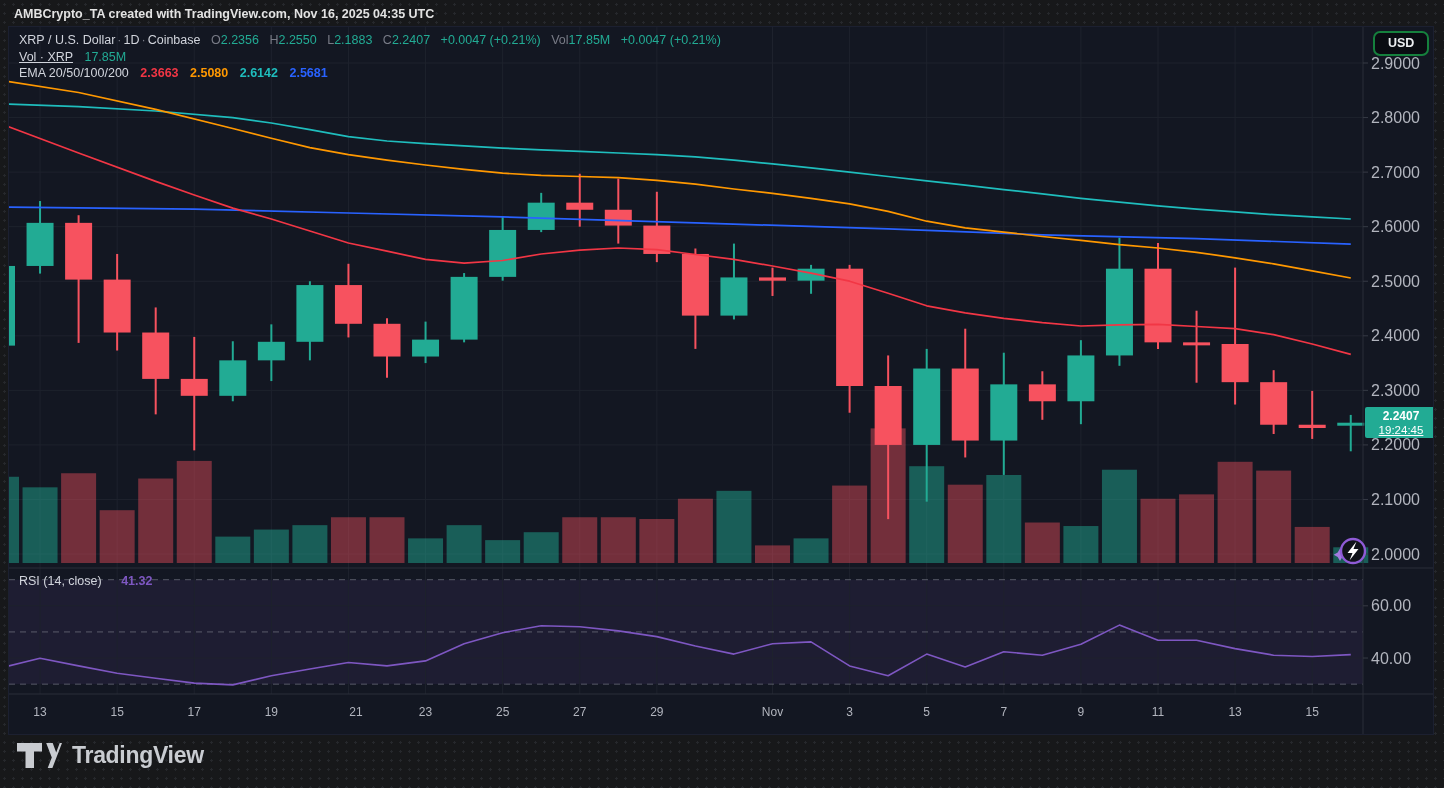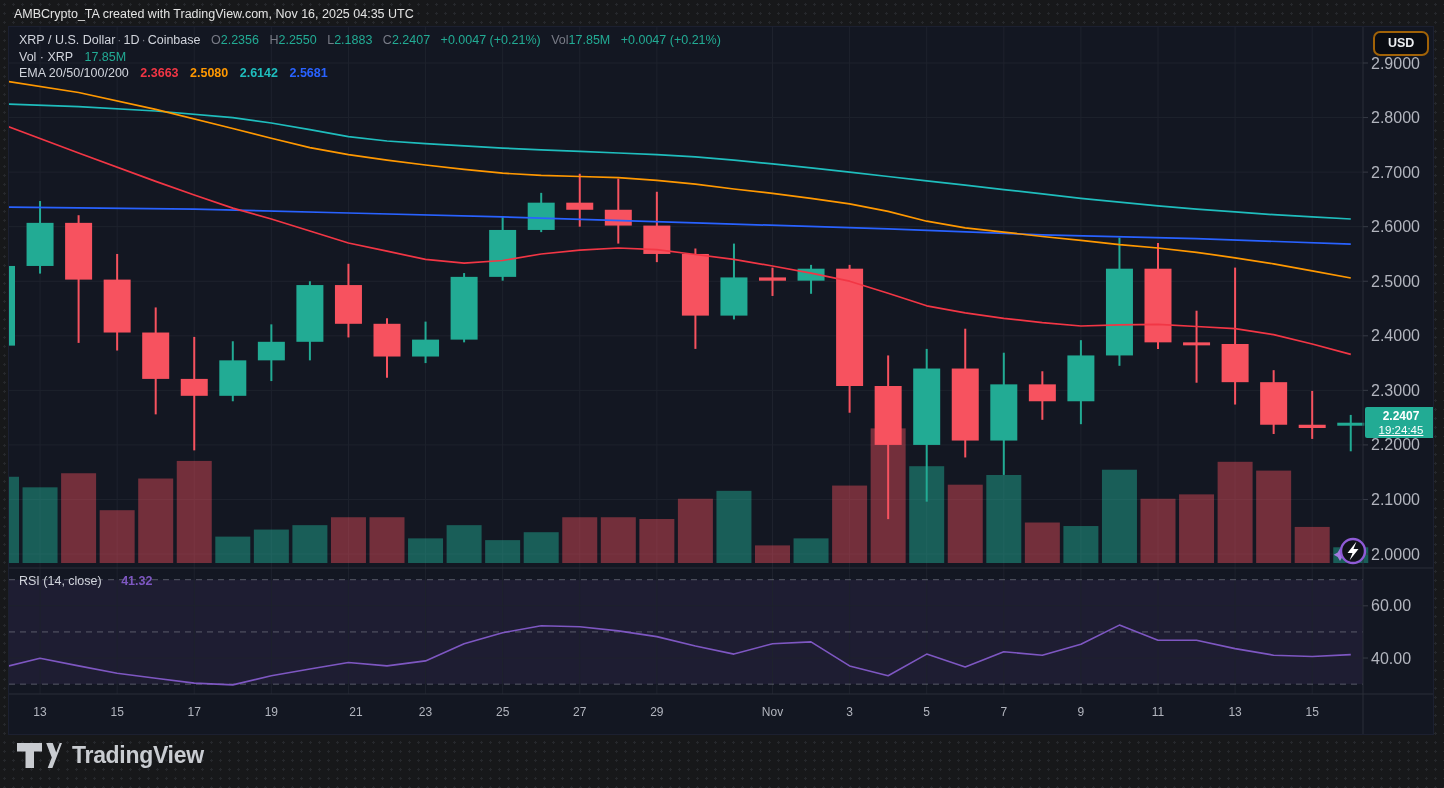--- a/index.html
+++ b/index.html
@@ -2,43 +2,43 @@
 <html><head>
 <meta charset="utf-8">
 <style>
   html,body{margin:0;padding:0;background:#17181a;}
   .page{position:relative;width:1444px;height:788px;overflow:hidden;
         font-family:"Liberation Sans",sans-serif;
         background-color:#17181a;
         background-image:radial-gradient(#26282c 1px, transparent 1.3px);
         background-size:9px 9px;}
   .topbar{position:absolute;left:14px;top:4px;height:20px;line-height:20px;
-          color:#e3e3e3;font-size:12.5px;font-weight:normal;white-space:nowrap;}
+          color:#e3e3e3;font-size:12.5px;font-weight:bold;white-space:nowrap;}
   .frame{position:absolute;left:8px;top:26px;width:1426px;height:709px;
          background:#131722;border:1px solid #1c2030;box-sizing:border-box;overflow:hidden;}
   #chart-svg{position:absolute;left:0;top:0;}
   .legend{position:absolute;left:10px;top:5px;z-index:5;white-space:nowrap;}
   .legend-row{font-size:12.5px;line-height:16.5px;color:#d1d4dc;}
   .legend-row .sep{color:#787b86;padding:0 2px;}
   .ohlc-k{color:#787b86;margin-left:7px;}
   .up{color:#22ab94;}
   .chg{color:#22ab94;margin-left:7px;}
-  .vol-lab{color:#d1d4dc;}
+  .vol-lab{color:#d1d4dc;text-decoration:underline;}
   .ema-lab{color:#d1d4dc;}
   .ema-v{margin-left:8px;font-weight:bold;}
   .axis-label{position:absolute;left:1362px;width:64px;font-size:16px;color:#b2b5be;
               height:15px;line-height:15px;text-align:left;}
   .time-label{position:absolute;top:678px;width:44px;font-size:12px;color:#b2b5be;
               text-align:center;height:15px;line-height:15px;}
   .badge{position:absolute;left:1356px;width:72px;height:31px;background:#22ab94;
          border-radius:2px;z-index:6;text-align:center;color:#fff;}
   .badge .b1{font-size:12px;font-weight:bold;line-height:16px;padding-top:1px;}
   .badge .b2{font-size:11.5px;line-height:13px;text-decoration:underline;}
   .usd-btn{position:absolute;left:1364px;top:4px;z-index:7;background:#0a0c12;
-           border:2px solid #a16207;border-radius:7px;color:#eceef1;font-size:12.5px;
+           border:2px solid #15803d;border-radius:7px;color:#eceef1;font-size:12.5px;
            font-weight:bold;padding:3px 13px;line-height:15px;cursor:pointer;}
   .footer-logo{position:absolute;left:16px;top:742px;display:flex;align-items:center;gap:10px;}
   .footer-logo .word{color:#c9ccd1;font-size:23px;font-weight:bold;letter-spacing:-0.3px;}
 </style>
 </head>
 <body>
 
 <div class="page">
 
   <div class="topbar">AMBCrypto_TA created with TradingView.com, Nov 16, 2025 04:35 UTC</div>

